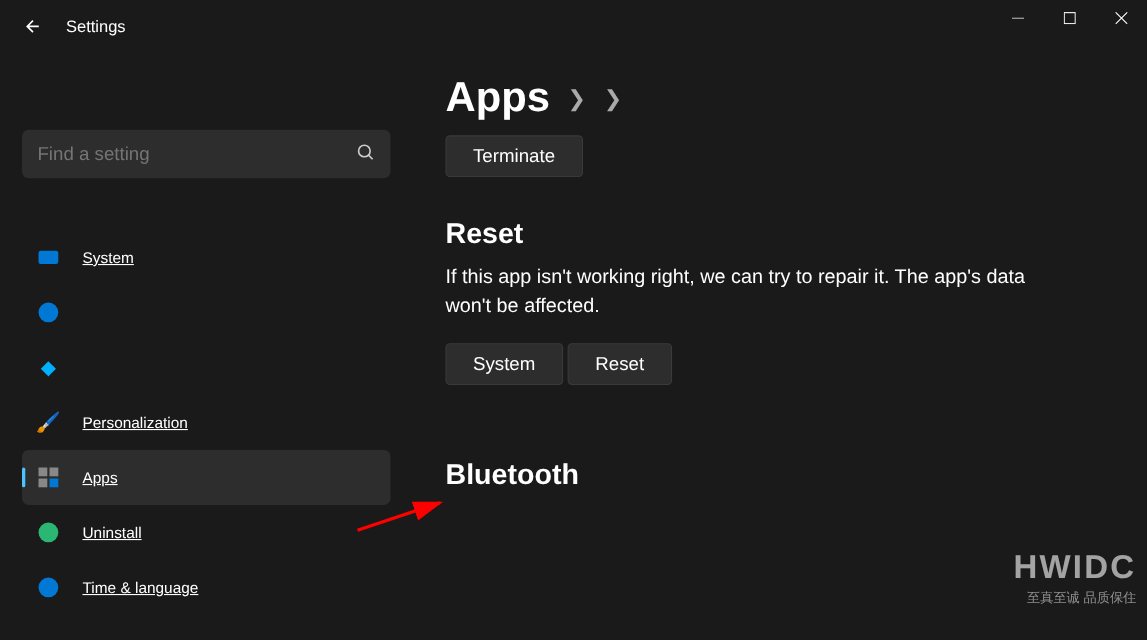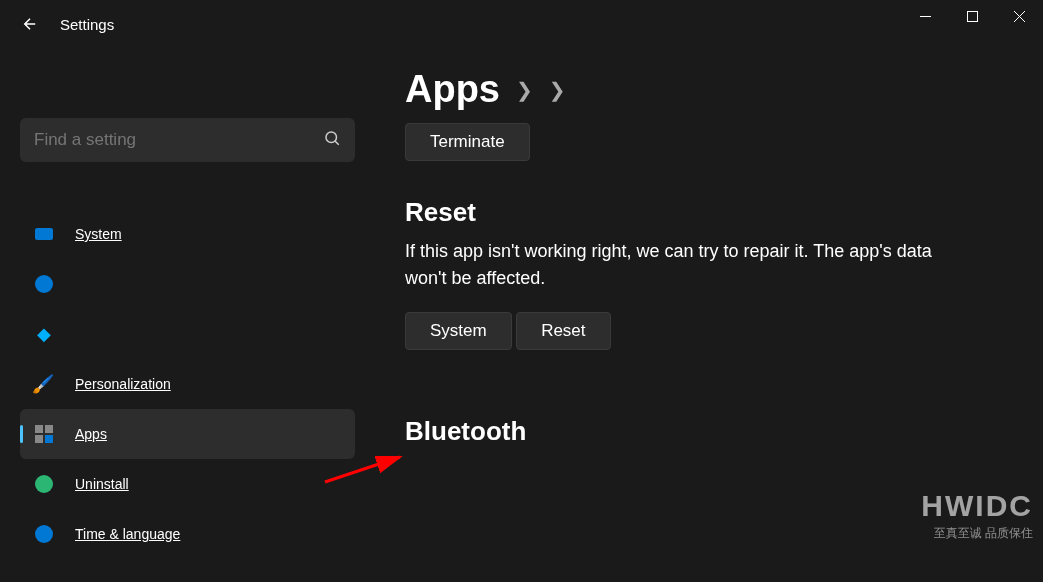--- a/index.html
+++ b/index.html
@@ -161,21 +161,21 @@
 .clock-bg { width: 18px; height: 18px; background: #0078d4; border-radius: 50%; }
 .arrow {
   position: absolute;
   left: 320px;
   top: 452px;
   z-index: 10;
 }
 .watermark {
   position: absolute;
   right: 10px;
-  bottom: 40px;
+  bottom: 30px;
   text-align: right;
 }
 .watermark-big {
   font-size: 30px;
   font-weight: 900;
   color: rgba(255,255,255,0.6);
   letter-spacing: 2px;
 }
 .watermark-small {
   font-size: 12px;

